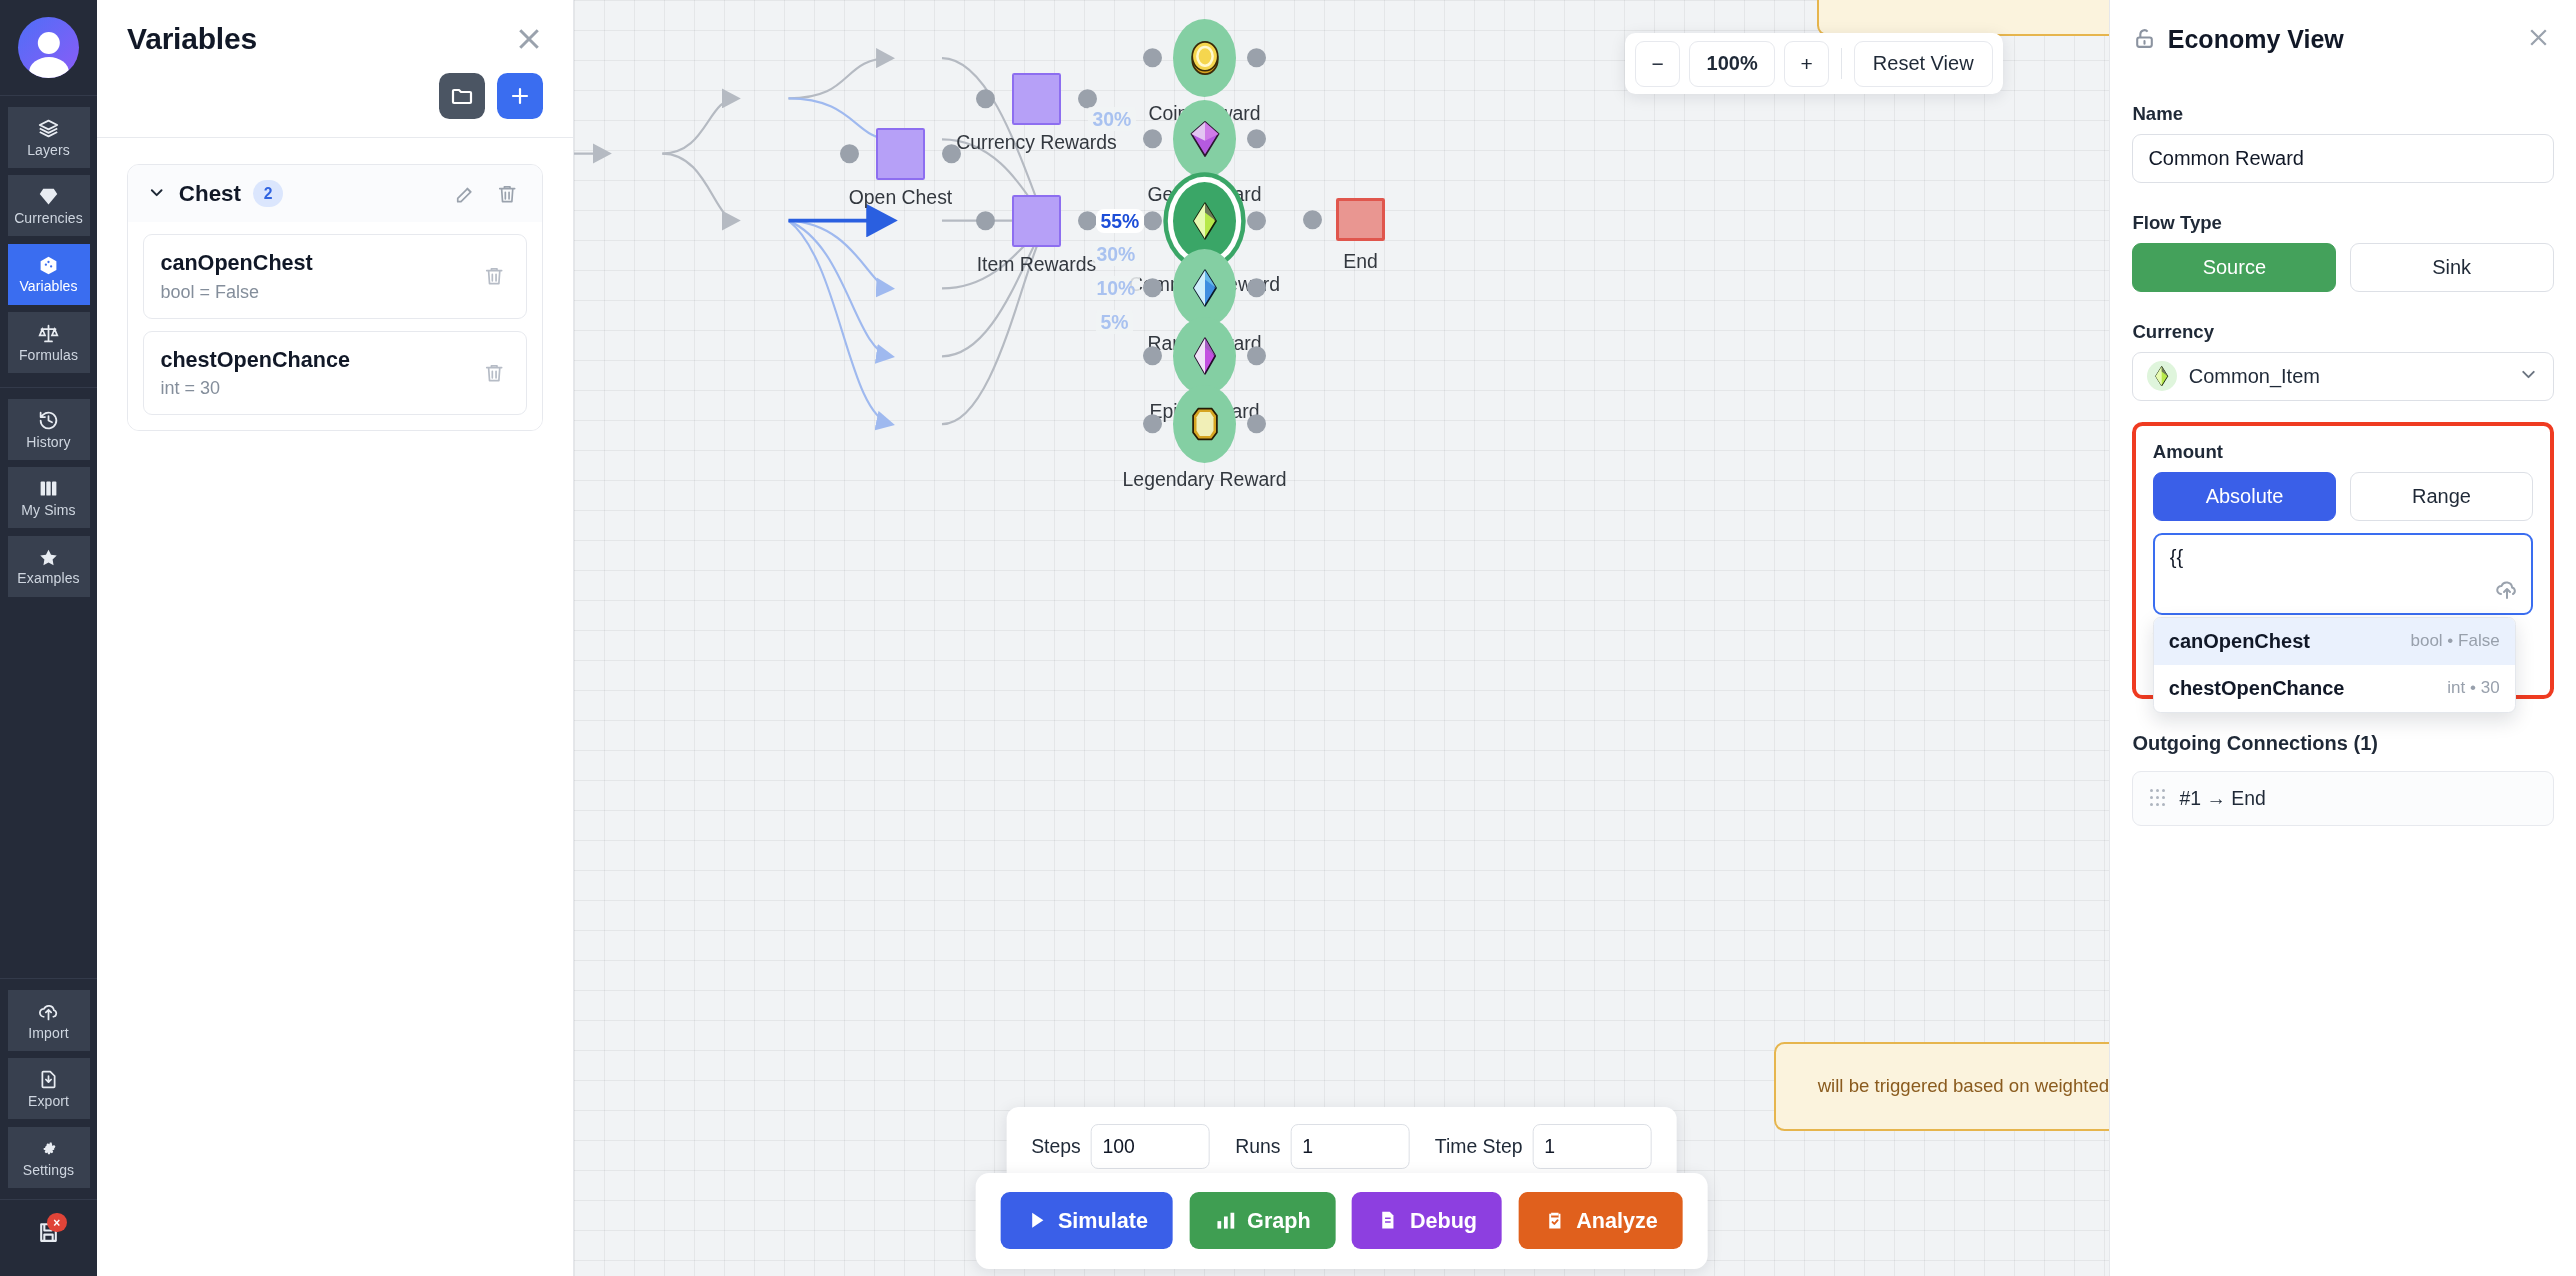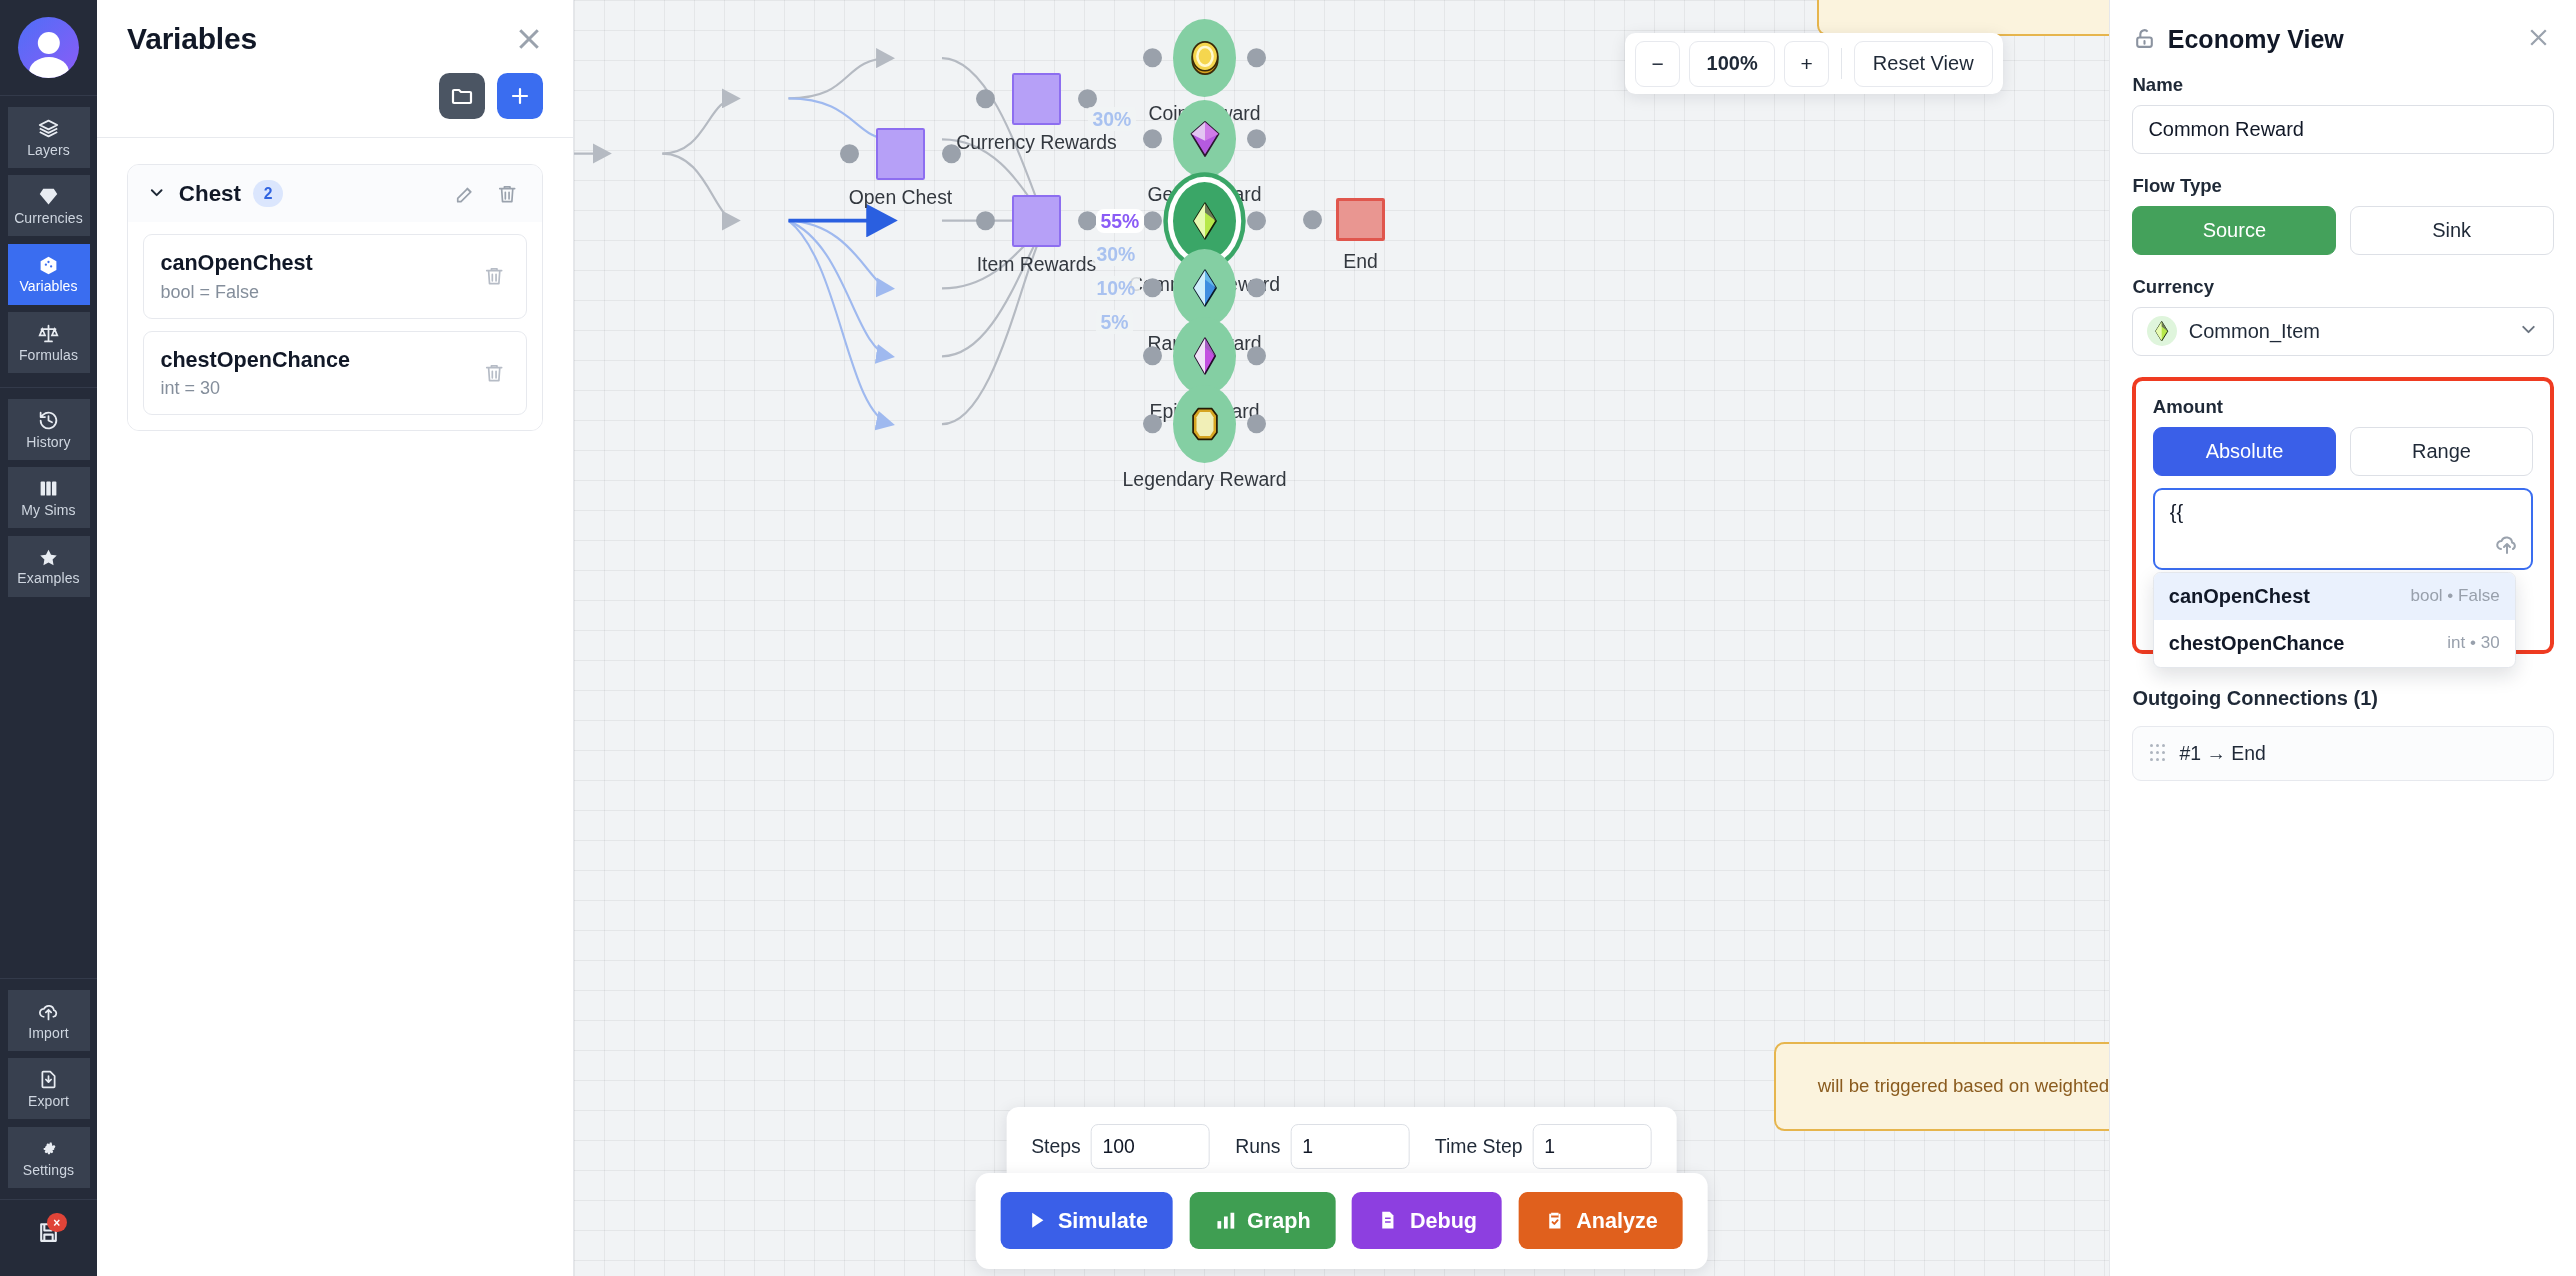--- a/index.html
+++ b/index.html
@@ -181,21 +181,21 @@
     background:#3aa667; box-shadow: 0 0 0 5.2px #fff, 0 0 0 9.7px #3aa667;
   }
   .gem { width:34px; height:42px; }
 
   
   .edge-label {
     position:absolute; font-size:19.4px; font-weight:700; z-index:7;
     background:#fff; padding: 0.7px 4.5px; border-radius:2.2px;
   }
   .edge-label.dim { color:#a9c2f0; background:rgba(241,243,245,.85); font-weight:700;}
-  .edge-label.hot { color:#8b5cf6;border-radius:8px; }
+  .edge-label.hot { color:#1d4ed8;border-radius:8px; }
 
   
   .sim-params {
     position:absolute; left: 50%; transform:translateX(-50%); bottom: 91px;
     background:#fff; border-radius:12px; box-shadow: 0 3px 16.4px rgba(16,24,40,.10);
     display:flex; align-items:center; gap: 25px; padding: 16.4px 25px; z-index:25;
   }
   .sp-group { display:flex; align-items:center; gap:10.4px;}
   .sp-label { font-size:19.4px; color:#1f2937; }
   .sp-input {
@@ -231,21 +231,21 @@
   .insp-title { font-size:25px; font-weight:700; color:#111827; }
   .insp-close { position:absolute; right:0; top:6px; width:31px;height:31px; display:flex;align-items:center;justify-content:center; cursor:pointer;}
   .insp-close svg { width:25px;height:25px; stroke:#9aa2ad; stroke-width:2.2; fill:none;}
 
   .field-label { font-size:18.6px; font-weight:600; color:#1f2937; margin-bottom: 9px;}
   .text-input {
     width:100%; height:49px; border:0.7px solid #dde0e6; border-radius:9px;
     padding: 0 15px; font-size:20px; color:#111827; background:#fff;
     font-family:"Liberation Sans", sans-serif;
   }
-  .block { margin-bottom: 21px; }
+  .block { margin-bottom: 21px; margin-top: 29px; }
   .seg { display:flex; gap:13.4px; }
   .seg-btn {
     flex:1 1 0; height:49px; border-radius:9px; border:0.7px solid #dde0e6; background:#fff;
     font-size:20px; color:#1f2937; cursor:pointer; font-family:"Liberation Sans", sans-serif;
     display:flex; align-items:center; justify-content:center;
   }
   .seg-btn.active-green { background:#44a15b; border-color:#44a15b; color:#fff; }
   .seg-btn.active-blue { background:#3a5fe8; border-color:#3a5fe8; color:#fff; }
   .select-box {
     width:100%; height:49px; border:0.7px solid #dde0e6; border-radius:9px;

